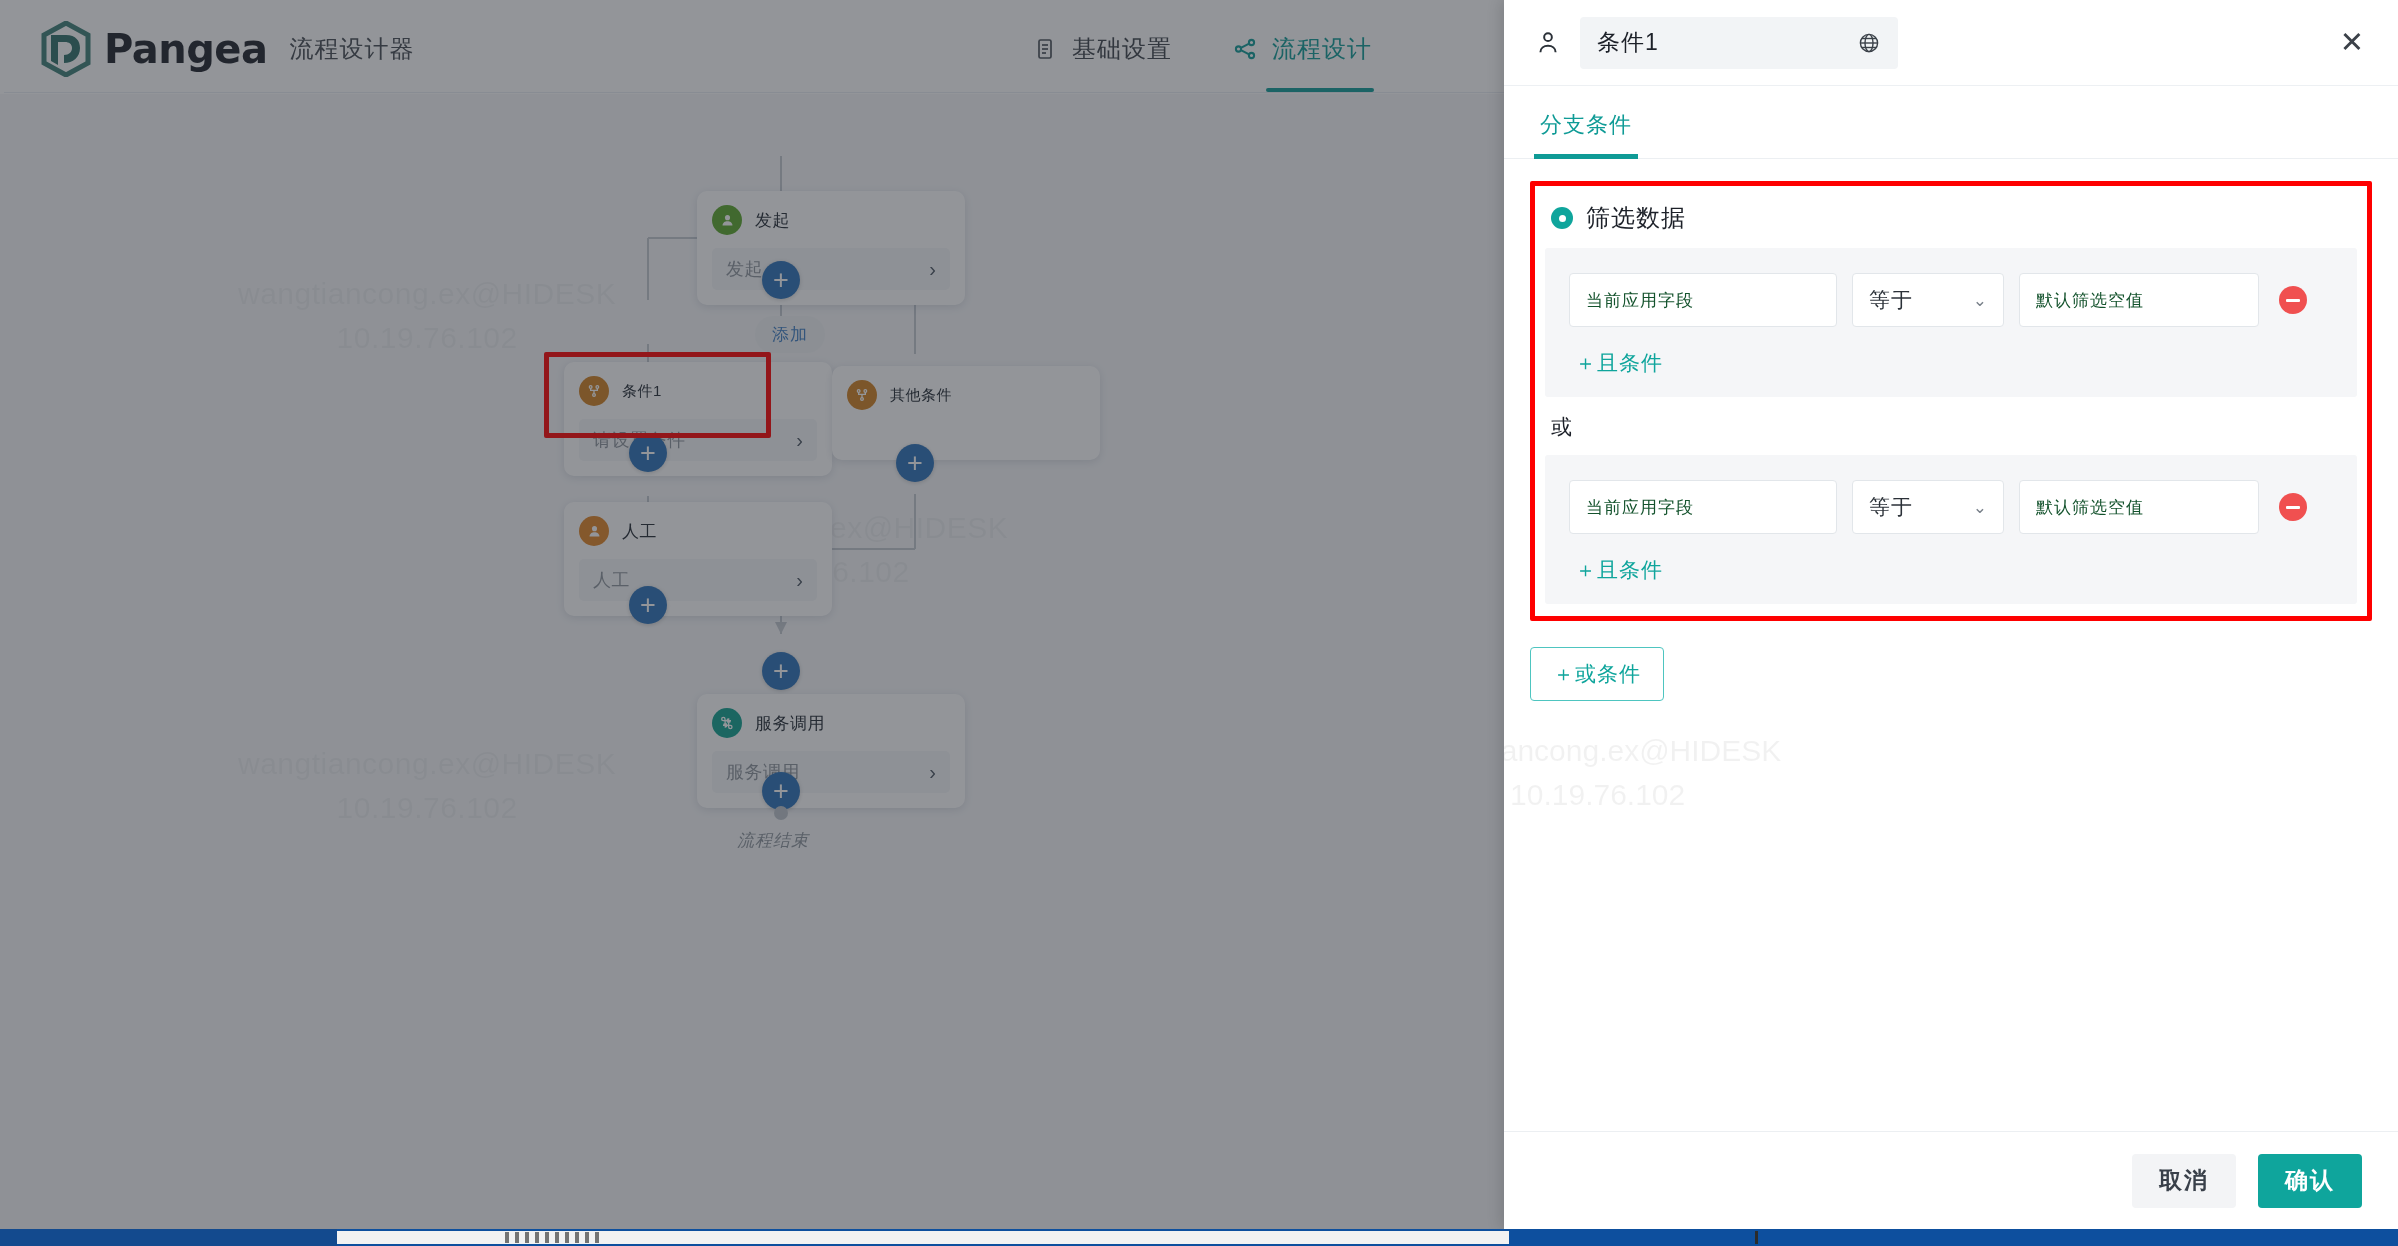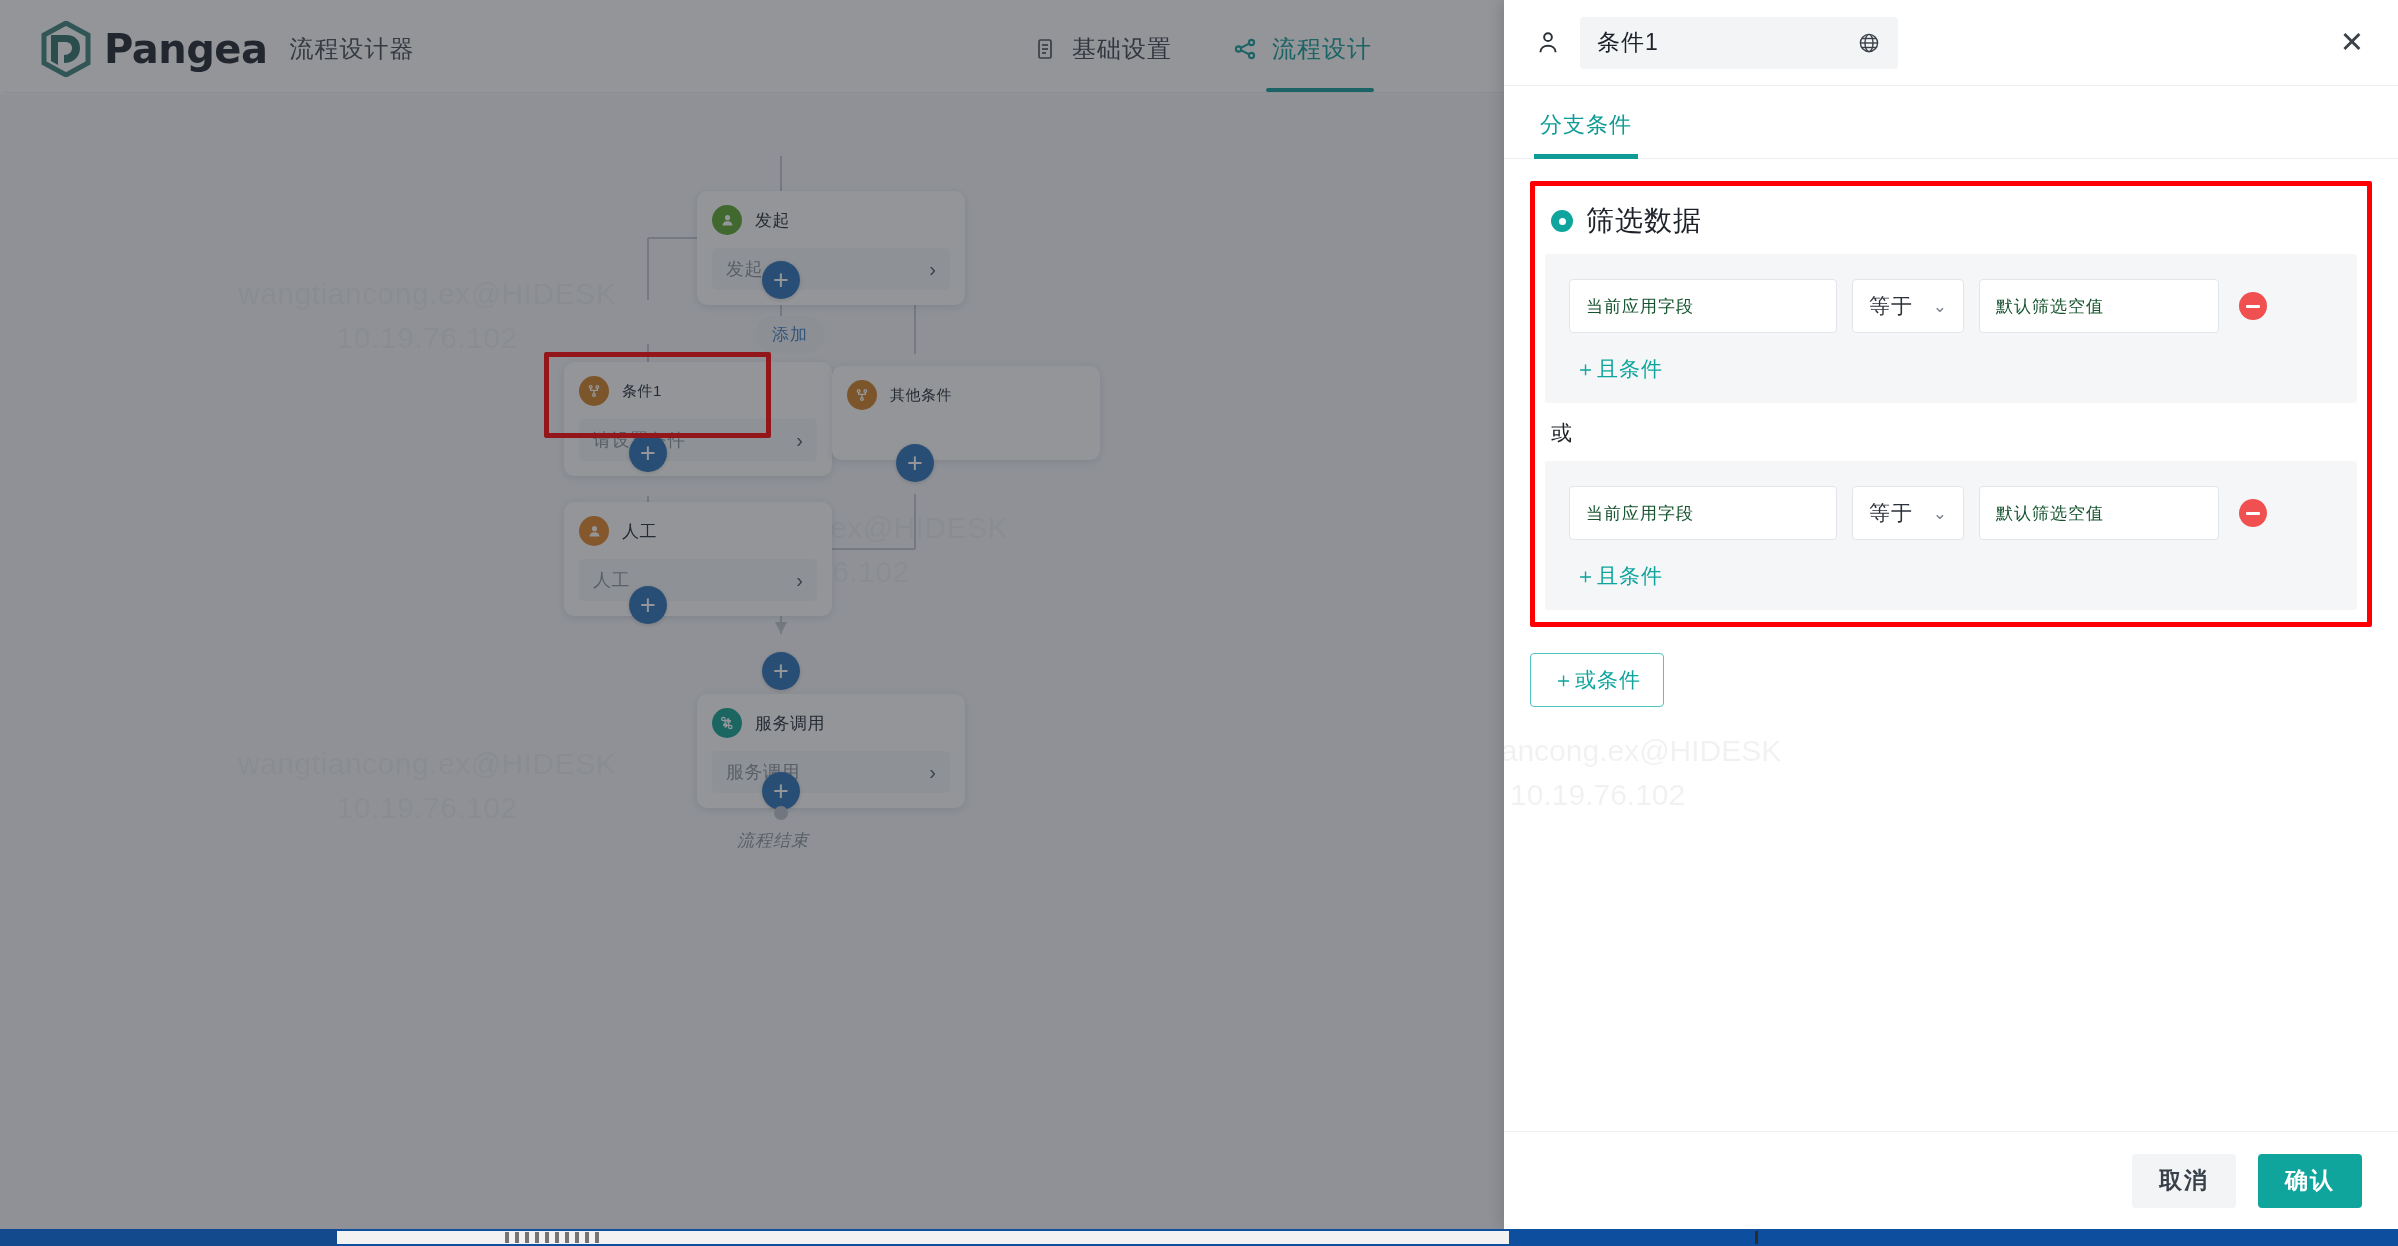--- a/index.html
+++ b/index.html
@@ -143,33 +143,33 @@
 
   .group-wrap { position: relative; }
   .group-hl { border: 5px solid #fe0000; border-radius: 2px; padding: 8px 10px 12px 10px; }
 
   .grp-title { display: flex; align-items: center; padding: 8px 4px 14px 6px; }
   .radio {
     width: 22px; height: 22px; border-radius: 50%; background: #0fa59c;
     display: flex; align-items: center; justify-content: center; flex: none;
   }
   .radio i { width: 7px; height: 7px; border-radius: 50%; background: #fff; display:block; }
-  .grp-title .t { font-size: 28px; color: #1d2129; margin-left: 13px; letter-spacing: 1px; }
+  .grp-title .t { font-size: 24px; color: #1d2129; margin-left: 13px; letter-spacing: 1px; }
 
   .or-label { font-size: 21px; color: #1d2129; padding: 16px 6px 14px 6px; letter-spacing: 1px; }
 
   .cond-box { background: #f5f6f8; border-radius: 3px; padding: 25px 24px 16px 24px; }
   .cond-row { display: flex; align-items: center; }
   .fld {
     height: 54px; background: #ffffff; border: 1px solid #e2e6ea;
     border-radius: 4px; display: flex; align-items: center; padding: 0 16px;
   }
   .fld .ph { font-size: 17px; color: #14532d; letter-spacing: 1px; }
   .fld.f1 { width: 268px; }
-  .fld.f2 { width: 112px; margin-left: 15px; }
+  .fld.f2 { width: 152px; margin-left: 15px; }
   .fld.f3 { width: 240px; margin-left: 15px; }
   .fld.f2 .val { font-size: 21px; color: #2b3138; letter-spacing: 1px; }
   .fld.f2 .caret { margin-left: auto; color: #7a828b; font-size: 17px; line-height: 1; }
   .del-btn {
     margin-left: 20px; width: 28px; height: 28px; border-radius: 50%;
     background: #f05050; display: flex; align-items: center; justify-content: center;
     cursor: pointer; flex: none;
   }
   .del-btn i { width: 14px; height: 3px; background: #fff; display: block; border-radius: 1px; }
 

